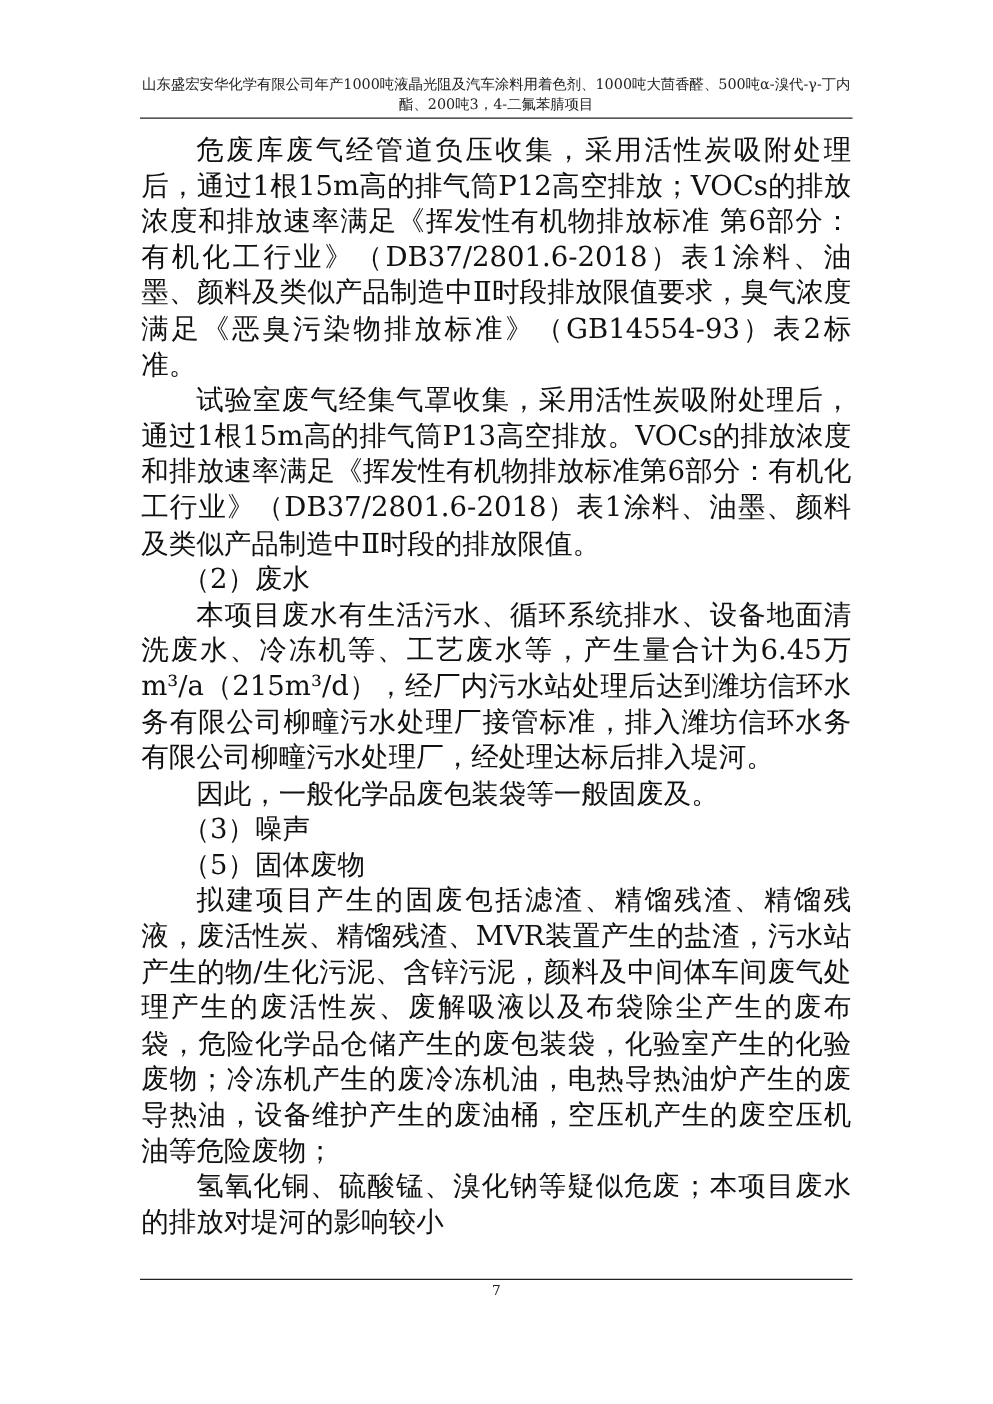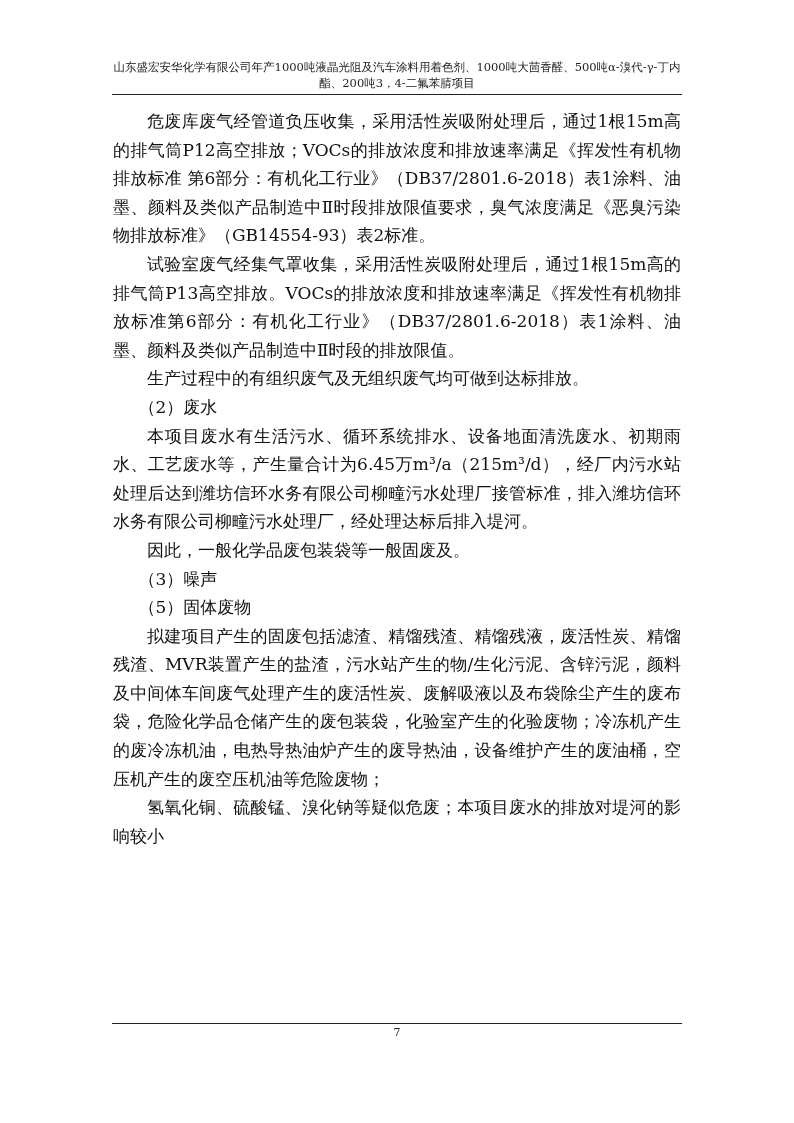--- a/index.html
+++ b/index.html
@@ -4,41 +4,40 @@
   <style>
     html, body { margin: 0; padding: 0; background: #ffffff; }
     body { width: 794px; height: 1123px; position: relative; overflow: hidden;
            font-family: "DejaVu Serif", "Liberation Serif", serif; color: #111; }
     .page { position: absolute; left: 0; top: 0; width: 794px; height: 1123px; background: #fff; padding-left: 36px; }
     .header { position: absolute; left: 112px; width: 570px; top: 59px; text-align: center;
               font-size: 11.5px; line-height: 16px; color: #222; }
     .header-rule { position: absolute; left: 112px; width: 570px; top: 94px; height: 0;
                    border-top: 1.5px solid #222; }
     .body { position: absolute; left: 113px; width: 568px; top: 107px;
-            font-size: 17px; line-height: 28.6px; color: #111; }
+            font-size: 22px; line-height: 28.6px; color: #111; }
     .body p { margin: 0; text-align: justify; text-indent: 2em; }
     .body p.heading { text-indent: 1.5em; }
     .footer-rule { position: absolute; left: 112px; width: 570px; top: 1023px; height: 0;
                    border-top: 1.5px solid #222; }
     .page-number { position: absolute; left: 0; width: 794px; top: 1026px; text-align: center;
                    font-size: 11px; color: #222; }
   </style>
 </head>
 <body>
 
 <div class="page">
   <div class="header">山东盛宏安华化学有限公司年产1000吨液晶光阻及汽车涂料用着色剂、1000吨大茴香醛、500吨α-溴代-γ-丁内酯、200吨3，4-二氟苯腈项目</div>
   <div class="header-rule"></div>
 
   <div class="body">
     <p>危废库废气经管道负压收集，采用活性炭吸附处理后，通过1根15m高的排气筒P12高空排放；VOCs的排放浓度和排放速率满足《挥发性有机物排放标准 第6部分：有机化工行业》（DB37/2801.6-2018）表1涂料、油墨、颜料及类似产品制造中Ⅱ时段排放限值要求，臭气浓度满足《恶臭污染物排放标准》（GB14554-93）表2标准。</p>
     <p>试验室废气经集气罩收集，采用活性炭吸附处理后，通过1根15m高的排气筒P13高空排放。VOCs的排放浓度和排放速率满足《挥发性有机物排放标准第6部分：有机化工行业》（DB37/2801.6-2018）表1涂料、油墨、颜料及类似产品制造中Ⅱ时段的排放限值。</p>
-    <p>生产过程中的有组织废气及无组织废气均可做到达标排放。</p>
     <p class="heading">（2）废水</p>
-    <p>本项目废水有生活污水、循环系统排水、设备地面清洗废水、初期雨水、工艺废水等，产生量合计为6.45万m³/a（215m³/d），经厂内污水站处理后达到潍坊信环水务有限公司柳疃污水处理厂接管标准，排入潍坊信环水务有限公司柳疃污水处理厂，经处理达标后排入堤河。</p>
+    <p>本项目废水有生活污水、循环系统排水、设备地面清洗废水、冷冻机等、工艺废水等，产生量合计为6.45万m³/a（215m³/d），经厂内污水站处理后达到潍坊信环水务有限公司柳疃污水处理厂接管标准，排入潍坊信环水务有限公司柳疃污水处理厂，经处理达标后排入堤河。</p>
     <p>因此，一般化学品废包装袋等一般固废及。</p>
     <p class="heading">（3）噪声</p>
     <p class="heading">（5）固体废物</p>
     <p>拟建项目产生的固废包括滤渣、精馏残渣、精馏残液，废活性炭、精馏残渣、MVR装置产生的盐渣，污水站产生的物/生化污泥、含锌污泥，颜料及中间体车间废气处理产生的废活性炭、废解吸液以及布袋除尘产生的废布袋，危险化学品仓储产生的废包装袋，化验室产生的化验废物；冷冻机产生的废冷冻机油，电热导热油炉产生的废导热油，设备维护产生的废油桶，空压机产生的废空压机油等危险废物；</p>
     <p>氢氧化铜、硫酸锰、溴化钠等疑似危废；本项目废水的排放对堤河的影响较小</p>
   </div>
 
   <div class="footer-rule"></div>
   <div class="page-number">7</div>
 </div>

